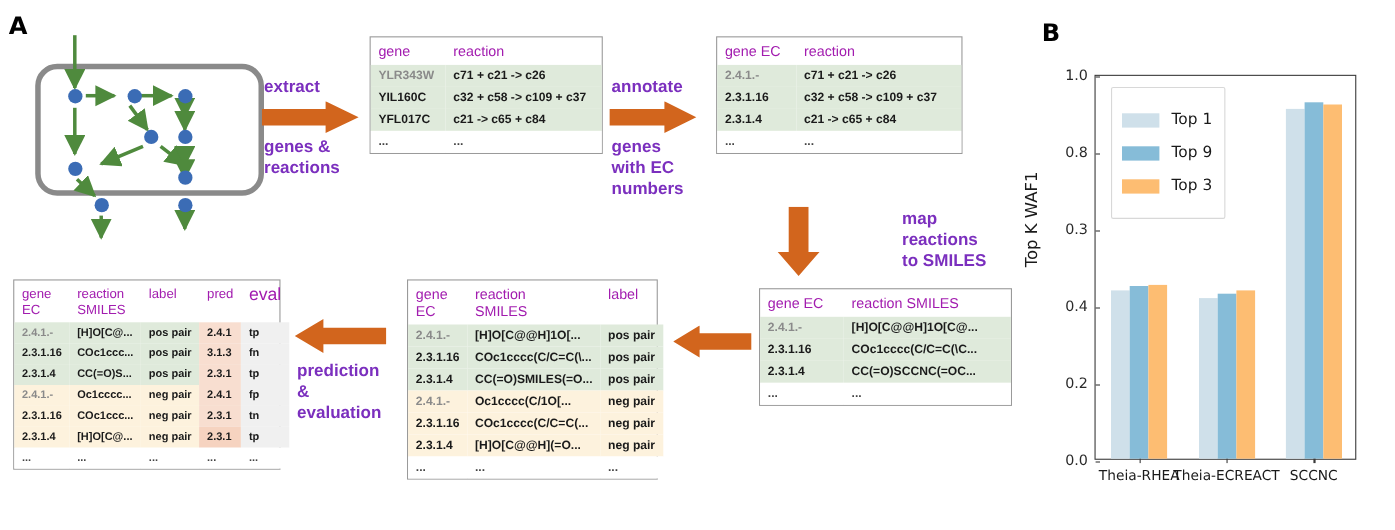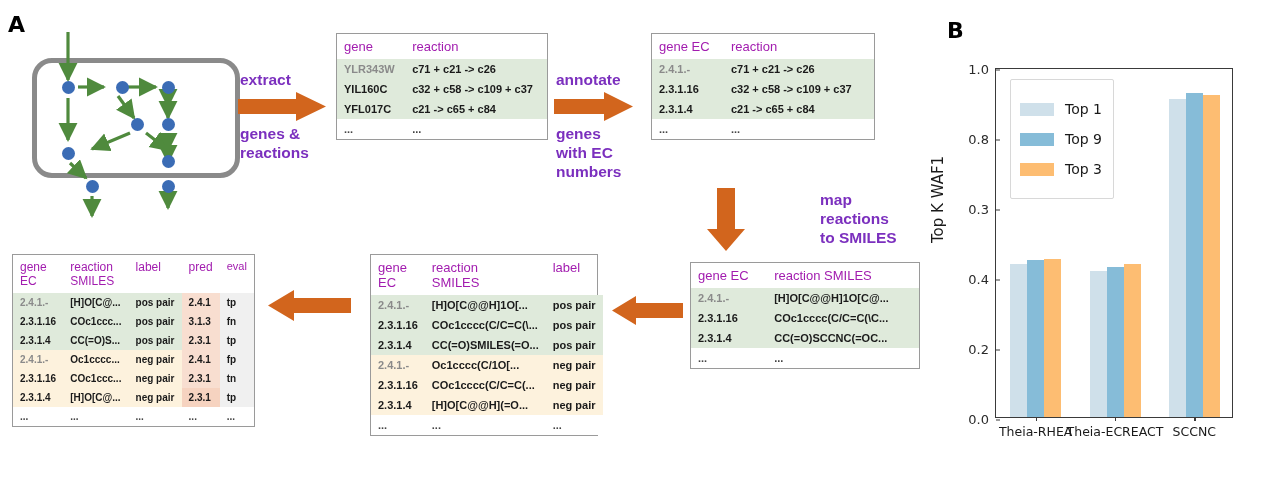--- a/index.html
+++ b/index.html
@@ -373,32 +373,37 @@
           <td>...</td>
           <td>...</td>
         </tr>
       </tbody>
     </table>
   </div>
 
   <svg class="oarrow" style="left:268px; top:290px;" width="84" height="32">
     <path d="M83,8 L26,8 L26,0 L0,15.5 L26,31 L26,23 L83,23 Z" fill="#d2651d"></path>
   </svg>
+  <div class="plabel" style="left:270px; top:328px;">
+    <div>prediction</div>
+    <div>&amp;</div>
+    <div>evaluation</div>
+  </div>
 
   <div class="tbl" style="left:12px; top:254px; width:243px; font-size:10px;">
     <table>
       <thead>
           <tr>
         <th style="font-size:12px;">gene
 EC</th>
         <th style="font-size:12px;">reaction
 SMILES</th>
         <th style="font-size:12px;">label</th>
         <th style="font-size:12px;">pred</th>
-        <th style="font-size:11px;">eval</th>
+        <th style="font-size:16px;">eval</th>
       </tr>
         </thead>
       <tbody>
         <tr class="r-pos">
           <td class="dim">2.4.1.-</td>
           <td>[H]O[C@...</td>
           <td>pos pair</td>
           <td class="col-pred">2.4.1</td>
           <td class="col-eval">tp</td>
         </tr>

